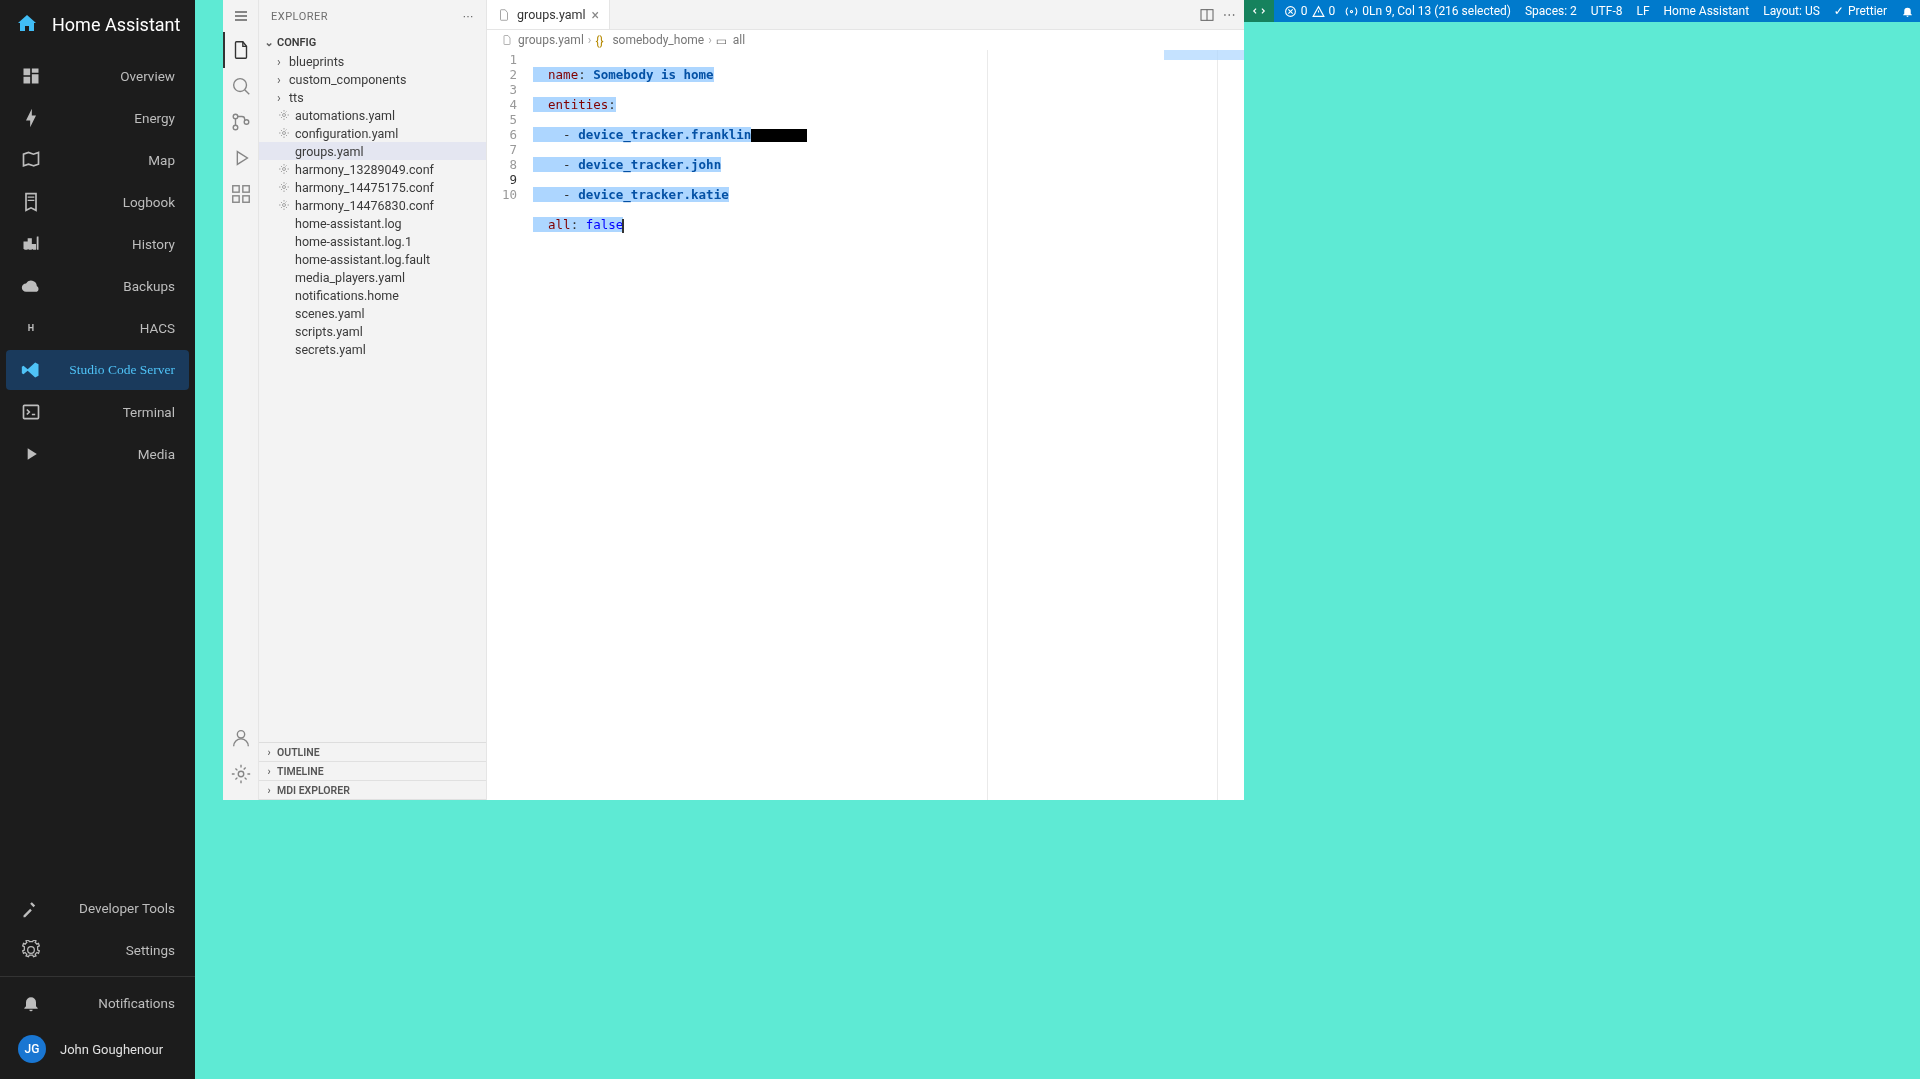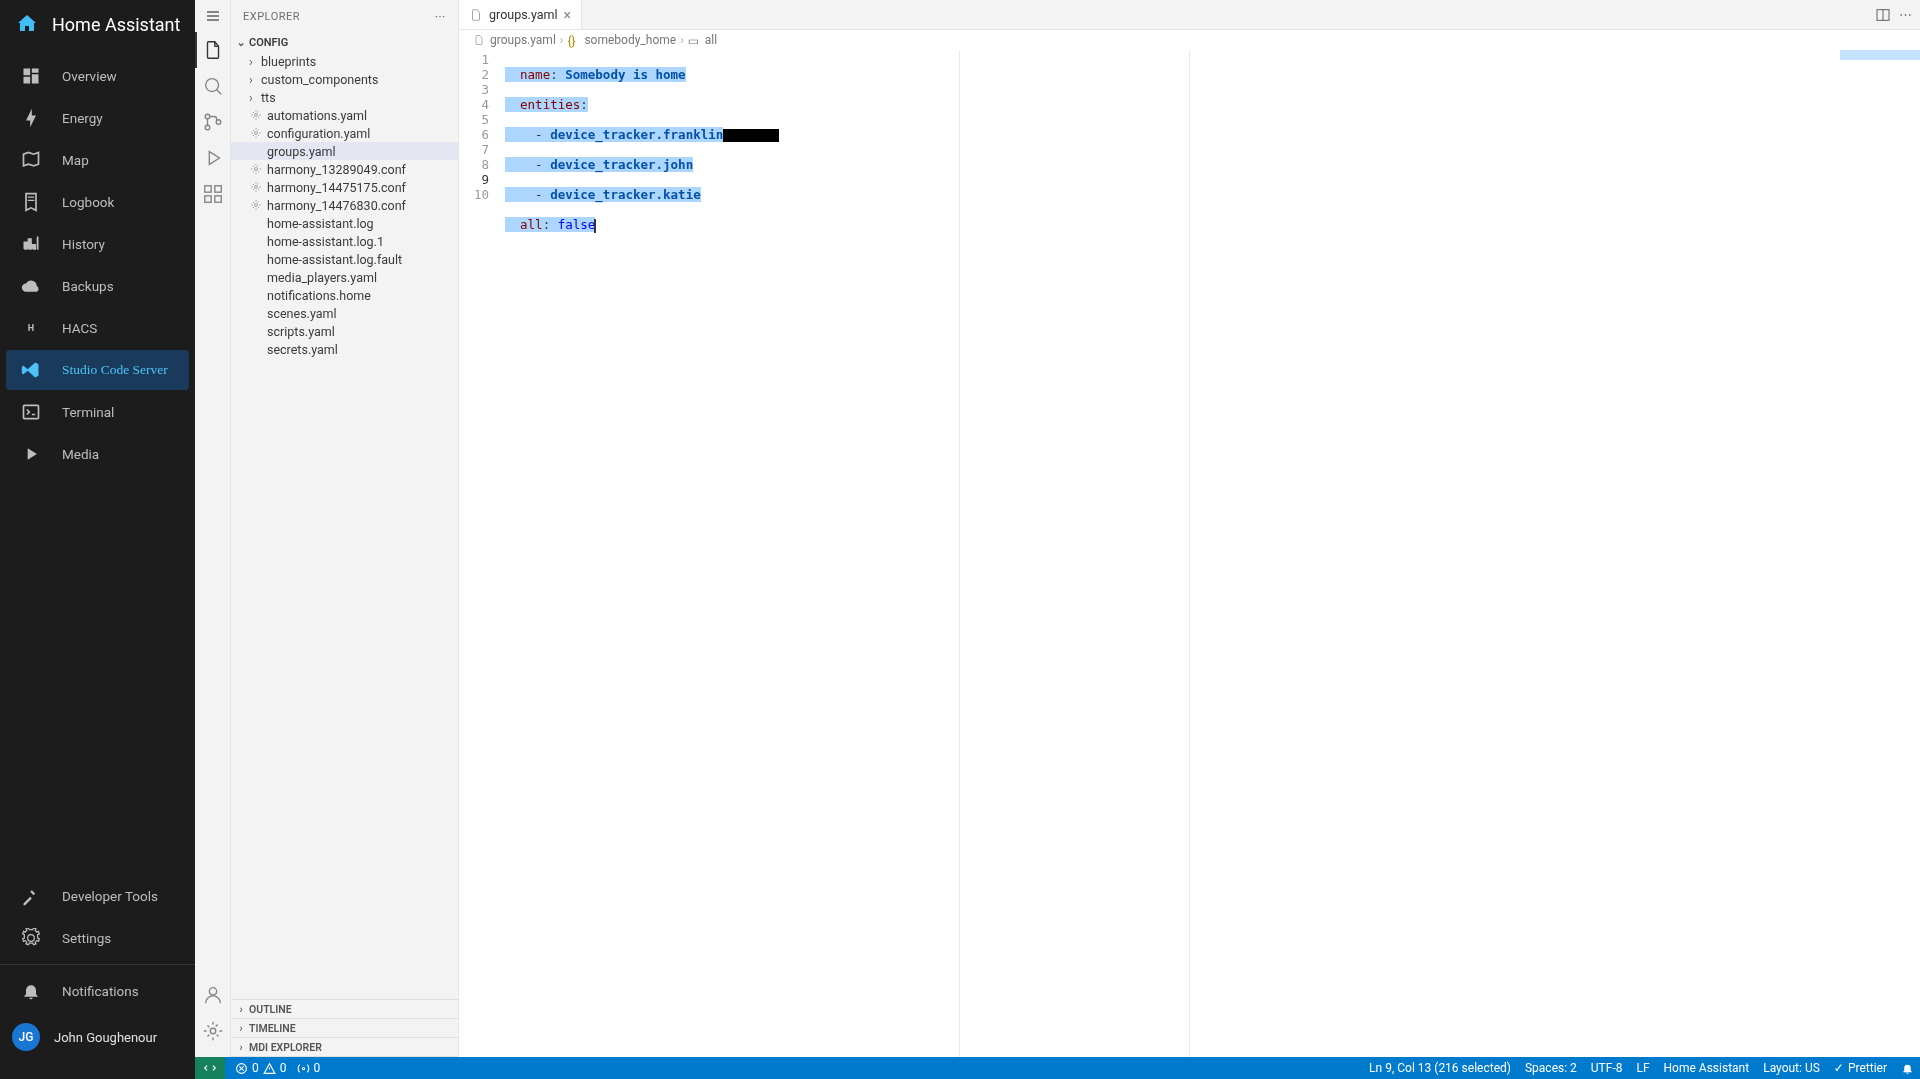--- a/index.html
+++ b/index.html
@@ -4,32 +4,32 @@
 <style>
 * { margin: 0; padding: 0; box-sizing: border-box; }
 body { font-family: -apple-system, BlinkMacSystemFont, "Segoe UI", Roboto, sans-serif; font-size: 13px; background: #fff; overflow: hidden; height: 1079px; width: 1920px; }
 
 
 .ha-sidebar { position: absolute; left: 0; top: 0; width: 195px; height: 1079px; background: #1c1c1c; color: #fff; display: flex; flex-direction: column; }
 .ha-header { display: flex; align-items: center; height: 48px; padding: 0 14px; gap: 12px; }
 .ha-logo { width: 26px; height: 26px; display:flex; align-items:center; justify-content:center; color:#41bdf5; }
 .ha-title { font-size: 18px; font-weight: 400; color: #fff; }
 .ha-nav { flex: 1; padding-top: 8px; }
-.ha-item { display: flex; align-items: center; height: 40px; padding: 0 14px; gap: 20px; color: #bdbdbd; cursor: pointer; border-radius: 4px; margin: 0 6px 2px 6px; }
+.ha-item { display: flex; align-items: center; height: 40px; padding: 0 14px; gap: 20px; color: #bdbdbd; cursor: pointer; border-radius: 4px; margin: 0 6px 2px 6px; justify-content: space-between; }
 .ha-item.active { background: #1a3a5c; color: #4fc3f7; font-family: Liberation Serif, serif; }
 .ha-item .icon { width: 22px; height: 22px; display: flex; align-items: center; justify-content: center; color: inherit; }
 .ha-item .label { font-size: 13.5px; }
-.ha-bottom { padding-bottom: 18px; }
+.ha-bottom { padding-bottom: 6px; }
 .ha-divider { height: 1px; background: #333; margin: 6px 0; }
 .ha-user { display: flex; align-items: center; height: 48px; padding: 0 12px; gap: 14px; }
-.ha-avatar { width: 28px; height: 28px; border-radius: 50%; background: #1976d2; color: #fff; display: flex; align-items: center; justify-content: center; font-size: 12px; font-weight: 500; }
+.ha-avatar { width: 28px; height: 28px; border-radius: 50%; background: #1976d2; color: #fff; display: flex; align-items: center; justify-content: center; font-size: 12px; font-weight: 500; margin-left: 6px; }
 .ha-user .name { color: #e0e0e0; font-size: 13px; }
 
 
-.vscode { position: absolute; left: 195px; top: 0; right: 0; bottom: 0; display: flex; flex-direction: column; background: #5eead4; }
+.vscode { position: absolute; left: 195px; top: 0; right: 0; bottom: 0; display: flex; background: #5eead4; padding-left: 28px; }
 .vscode-top { height: 800px; display: flex; flex: 1; }
 
 
 .activity-bar { width: 36px; background: #f3f3f3; display: flex; flex-direction: column; align-items: center; padding-top: 0; border-right: 1px solid #e5e5e5; }
 .activity-top { position:relative; width:100%; height:32px; display:flex; align-items:center; justify-content:center; }
 .menu-icon-abs { cursor:pointer; color:#616161; }
 .activity-icons { display:flex; flex-direction:column; align-items:center; }
 .activity-item { width: 36px; height: 36px; display: flex; align-items: center; justify-content: center; color: #858585; cursor: pointer; position: relative; }
 .activity-item.active { color: #333; }
 .activity-item.active::before { content: ''; position: absolute; left: 0; top: 0; bottom: 0; width: 2px; background: #333; }

